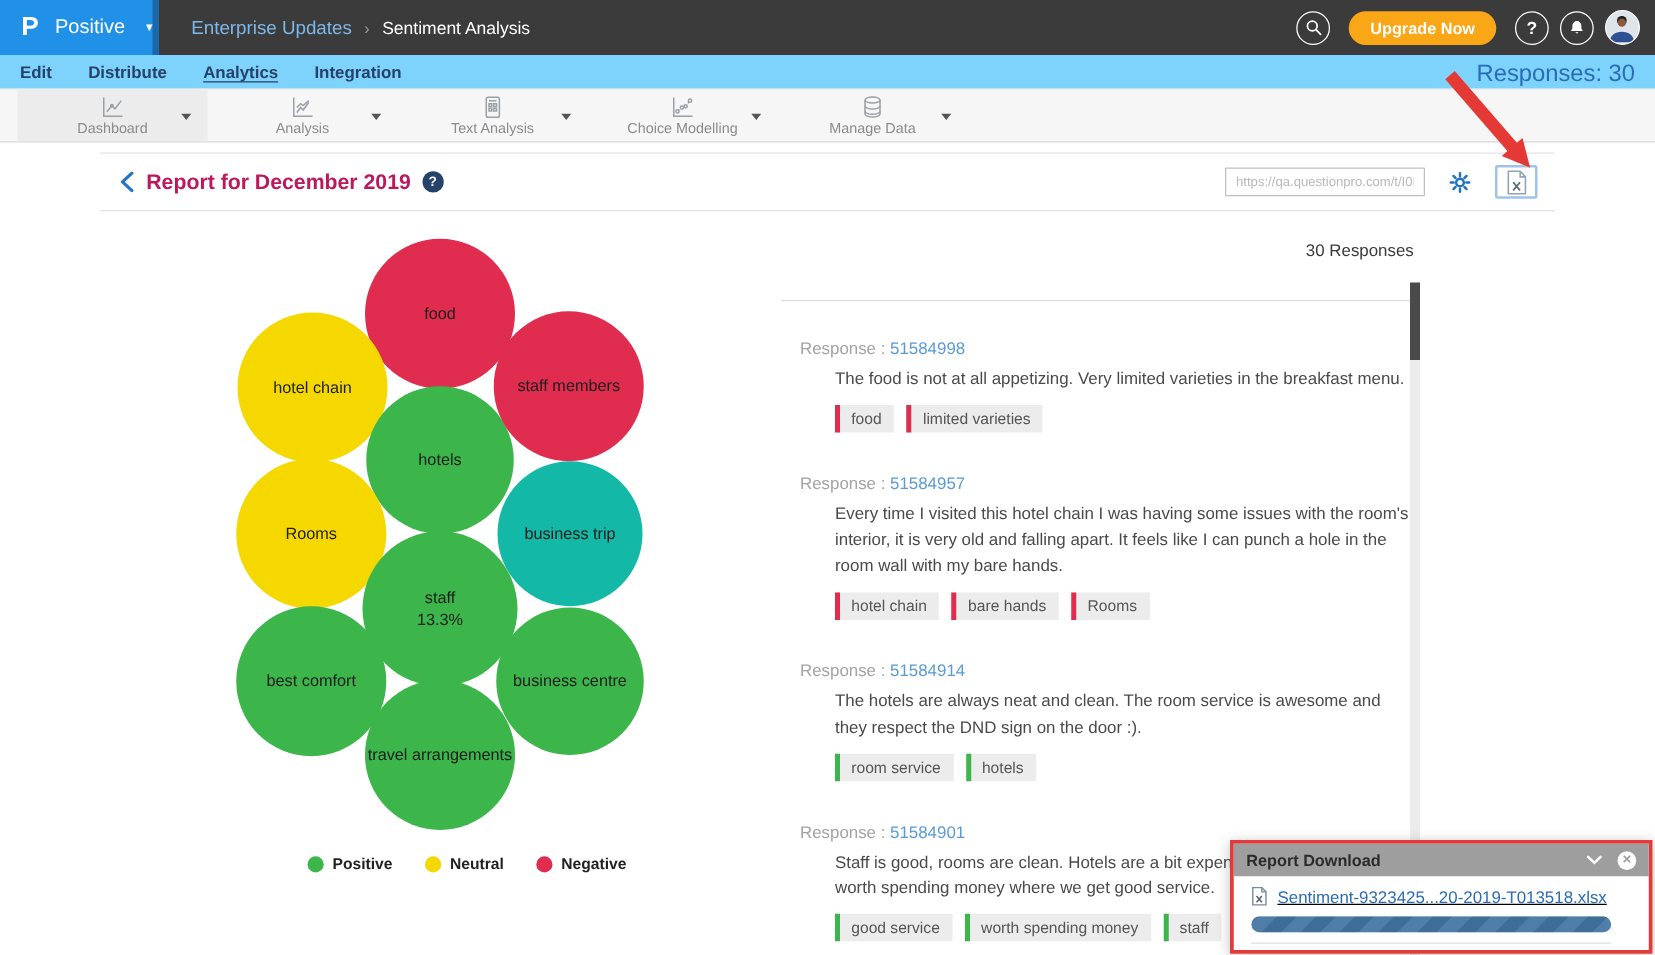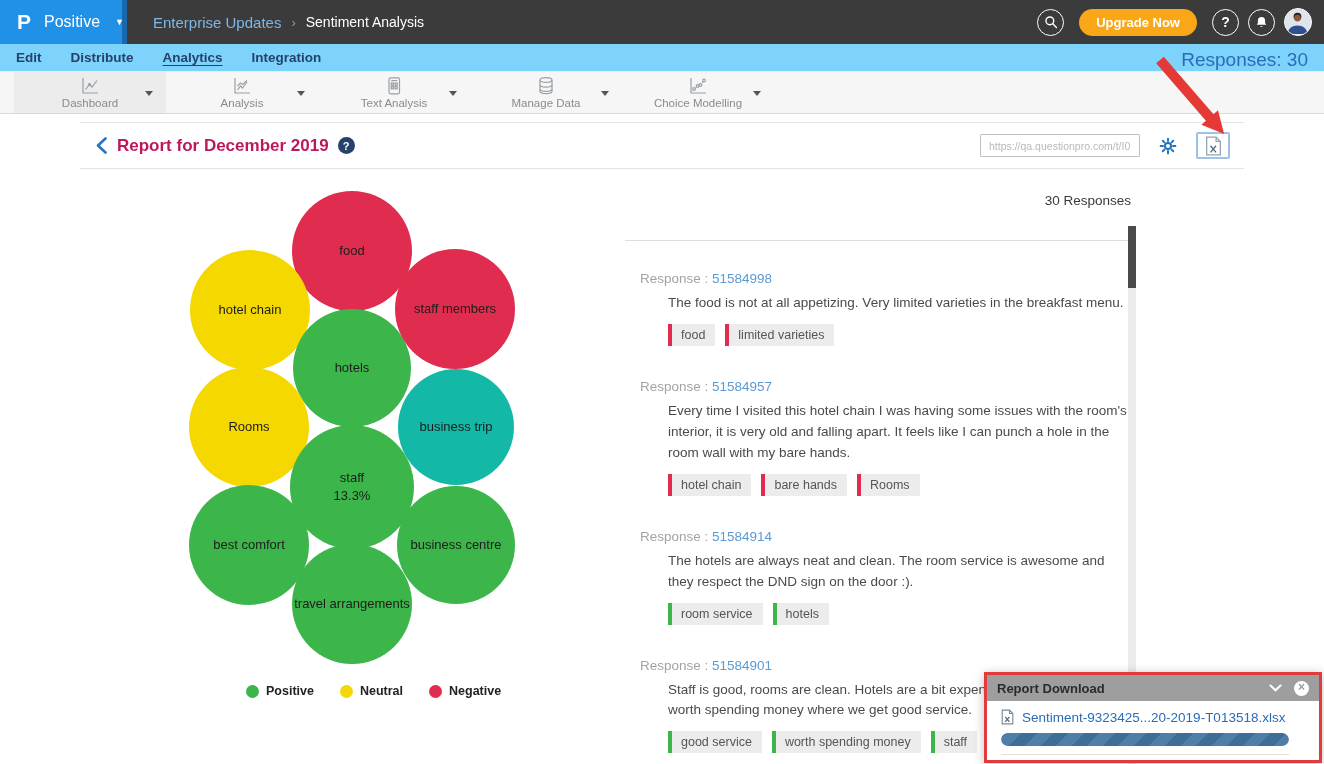--- a/index.html
+++ b/index.html
@@ -97,21 +97,21 @@
 
   
   .download-popup { position:absolute; left:984px; top:672px; width:338px; background:#fff;
     border:3px solid #e23b3b; box-shadow:0 2px 10px rgba(0,0,0,.25); z-index:60; }
   .dp-header { height:26px; background:#9e9e9e; display:flex; align-items:center; padding:0 10px; }
   .dp-title { font-size:13px; font-weight:bold; color:#2b2b2b; }
   .dp-header-icons { margin-left:auto; display:flex; align-items:center; gap:12px; }
   .dp-collapse { display:flex; cursor:pointer; }
   .dp-close { width:15px; height:15px; border-radius:50%; background:#fff; color:#9e9e9e;
     font-size:12px; font-weight:bold; line-height:13px; text-align:center; cursor:pointer; }
-  .dp-body { padding:8px 30px 0 14px; }
+  .dp-body { padding:8px 30px 0 14px;text-decoration:underline; }
   .dp-file-row { display:flex; align-items:center; gap:8px; }
   .dp-filename { color:#2b6cb8; font-size:13.5px; text-decoration:none; cursor:pointer; }
   .dp-progress { margin-top:8px; width:100%; height:13px; border-radius:7px; background:#dfe7ee; overflow:hidden; }
   .dp-progress-fill { height:100%; border-radius:7px;
     background:repeating-linear-gradient(-45deg, #4f7fa8 0 11px, #3e6e97 11px 22px); }
   .dp-footer { margin-top:8px; border-top:1px solid #e0e0e0; height:6px; }
 </style>
 </head>
 <body>
 
@@ -205,43 +205,43 @@
               </svg>
             </span>
             <span class="tb-label">Text Analysis</span>
           </div>
           <span class="tb-caret"></span>
         </div>
         <div class="tb-tab">
           <div class="tb-col">
             <span class="tb-icon">
               <svg width="20" height="20" viewBox="0 0 20 20" fill="none" stroke="#9aa0a6" stroke-width="1.2">
-                <ellipse cx="10" cy="4" rx="6" ry="2.4"></ellipse>
-                <path d="M4 4v11.2c0 1.3 2.7 2.4 6 2.4s6-1.1 6-2.4V4"></path>
-                <path d="M4 8.8c0 1.3 2.7 2.4 6 2.4s6-1.1 6-2.4"></path>
-                <path d="M4 13c0 1.3 2.7 2.4 6 2.4s6-1.1 6-2.4"></path>
-              </svg>
-            </span>
-            <span class="tb-label">Manage Data</span>
-          </div>
-          <span class="tb-caret"></span>
-        </div>
-        <div class="tb-tab">
-          <div class="tb-col">
-            <span class="tb-icon">
-              <svg width="20" height="20" viewBox="0 0 20 20" fill="none" stroke="#9aa0a6" stroke-width="1.2">
                 <path d="M3 2v15h15"></path>
                 <path d="M6 13l3.5-3 3-1 3.5-4.5" stroke-dasharray="2 1.6"></path>
                 <circle cx="6" cy="13" r="1.3" fill="#fff"></circle>
                 <circle cx="9.5" cy="10" r="1.3" fill="#fff"></circle>
                 <circle cx="12.5" cy="9" r="1.3" fill="#fff"></circle>
                 <circle cx="16" cy="4.5" r="1.3" fill="#fff"></circle>
               </svg>
             </span>
             <span class="tb-label">Choice Modelling</span>
+          </div>
+          <span class="tb-caret"></span>
+        </div>
+        <div class="tb-tab">
+          <div class="tb-col">
+            <span class="tb-icon">
+              <svg width="20" height="20" viewBox="0 0 20 20" fill="none" stroke="#9aa0a6" stroke-width="1.2">
+                <ellipse cx="10" cy="4" rx="6" ry="2.4"></ellipse>
+                <path d="M4 4v11.2c0 1.3 2.7 2.4 6 2.4s6-1.1 6-2.4V4"></path>
+                <path d="M4 8.8c0 1.3 2.7 2.4 6 2.4s6-1.1 6-2.4"></path>
+                <path d="M4 13c0 1.3 2.7 2.4 6 2.4s6-1.1 6-2.4"></path>
+              </svg>
+            </span>
+            <span class="tb-label">Manage Data</span>
           </div>
           <span class="tb-caret"></span>
         </div>
       </div>
   </div>
 
   <section class="report-card">
     <div class="report-header">
       <span class="back-btn">
         <svg width="11" height="17" viewBox="0 0 11 17">

